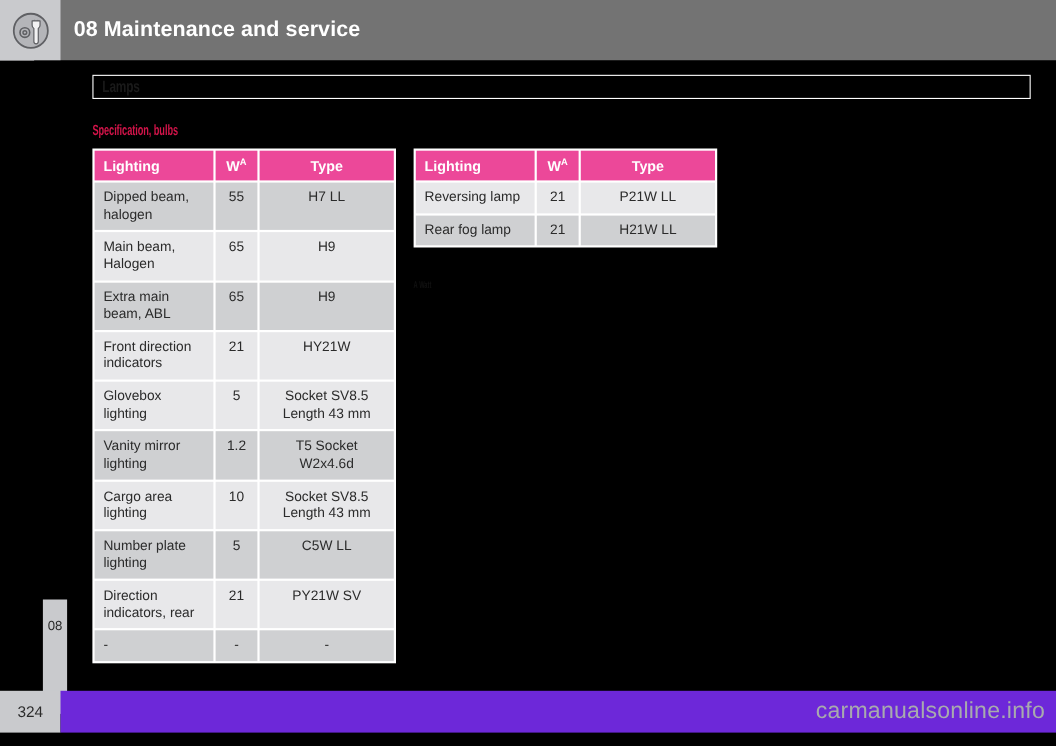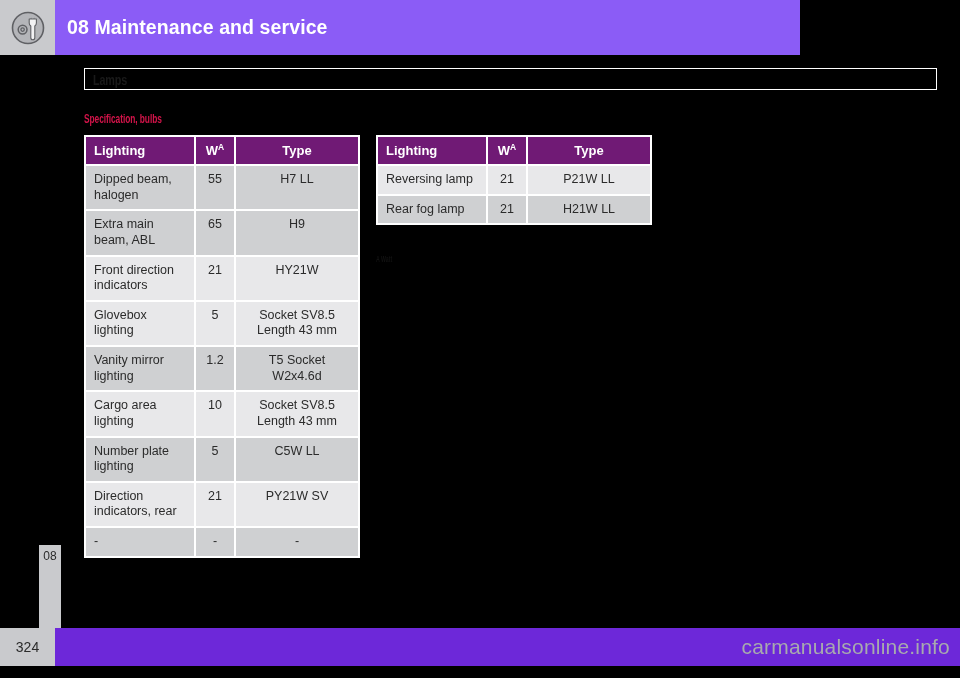--- a/index.html
+++ b/index.html
@@ -13,22 +13,22 @@
     position: relative;
     overflow: hidden;
     font-family: "Liberation Sans", sans-serif;
     background: #000000;
   }
 
   
   .top-header {
     position: absolute;
     left: 0; top: 0;
-    width: 800px; height: 55px;
-    background: #8b5cf6;
+    width: 960px; height: 55px;
+    background: #737373;
     display: flex;
     align-items: center;
   }
   .icon-block {
     width: 55px;
     height: 55px;
     background: #c9cacd;
     display: flex;
     align-items: center;
     justify-content: center;
@@ -106,21 +106,21 @@
     left: 53px;
     top: 80px;
     width: 270px;
   }
   .tbl.right {
     left: 345px;
     top: 80px;
     width: 270px;
   }
   .tbl th {
-    background: #701a75;
+    background: #ec4899;
     color: #ffffff;
     font-weight: bold;
     font-size: 13px;
     padding: 6px 8px;
     text-align: left;
     vertical-align: middle;
   }
   .tbl th.c-w, .tbl th.c-type {
     text-align: center;
   }
@@ -165,21 +165,21 @@
     left: 8px;
     top: 490px;
     width: 22px;
     height: 104px;
     background: #c9cacd;
     color: #2b2b2b;
     font-size: 12px;
     display: flex;
     align-items: flex-start;
     justify-content: center;
-    padding-top: 4px;
+    padding-top: 17px;
     box-sizing: border-box;
   }
 
   
   .footer {
     position: absolute;
     left: 0; top: 628px;
     width: 960px; height: 38px;
     display: flex;
     align-items: center;
@@ -247,20 +247,25 @@
         <th class="c-w"><span>W</span><span class="sup">A</span></th>
         <th class="c-type">Type</th>
       </tr>
     </thead>
     <tbody>
       <tr class="even">
         <td>Dipped beam, halogen</td>
         <td class="c-w">55</td>
         <td class="c-type">H7 LL</td>
       </tr>
+      <tr class="odd">
+        <td>Main beam, Halogen</td>
+        <td class="c-w">65</td>
+        <td class="c-type">H9</td>
+      </tr>
       <tr class="even">
         <td>Extra main beam, ABL</td>
         <td class="c-w">65</td>
         <td class="c-type">H9</td>
       </tr>
       <tr class="odd">
         <td>Front direction indicators</td>
         <td class="c-w">21</td>
         <td class="c-type">HY21W</td>
       </tr>

